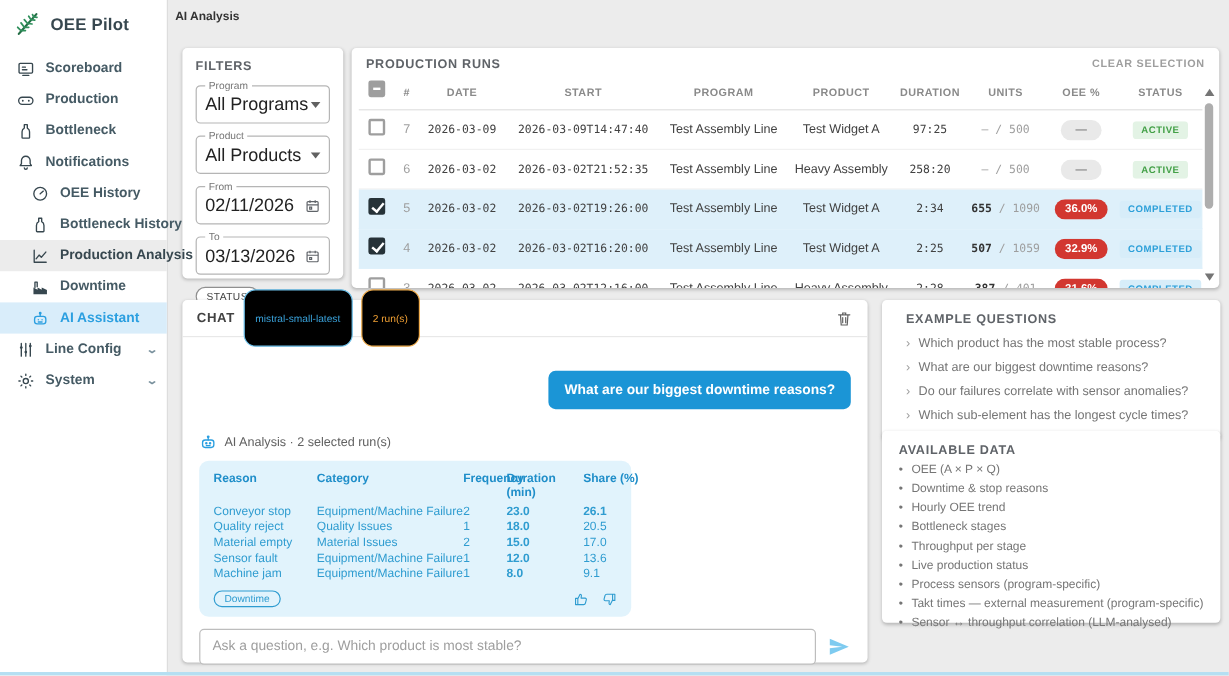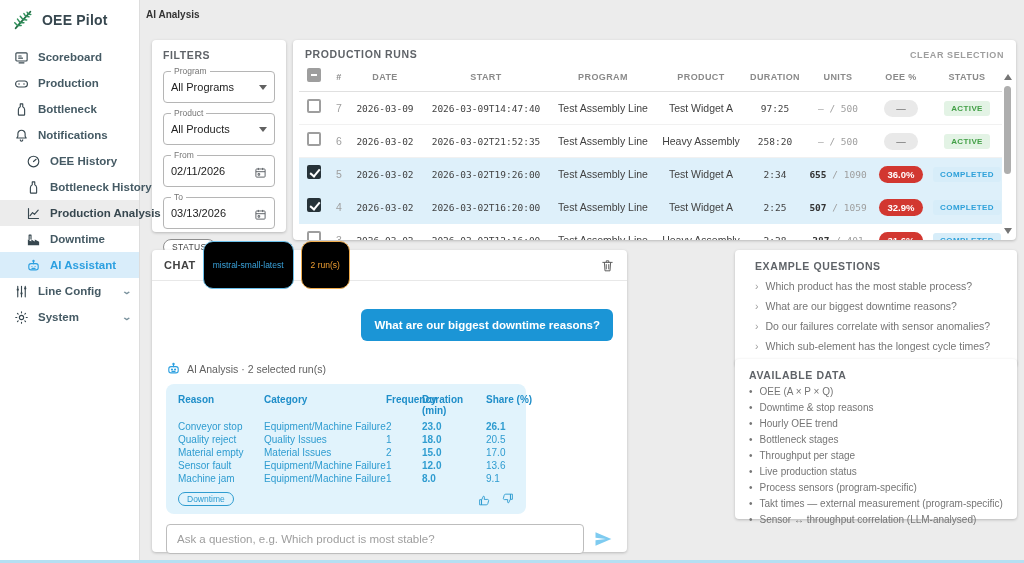--- a/index.html
+++ b/index.html
@@ -25,31 +25,31 @@
 
   
   .page-title { position:absolute; left:146px; top:9px; font-size:10px; font-weight:bold; color:#333; }
   .panel { position:absolute; background:#fff; border-radius:4px; box-shadow:0 1px 3px rgba(0,0,0,.22); }
   .panel-title { font-size:10.5px; font-weight:bold; color:#5f6368; letter-spacing:.6px; }
 
   
   .filters { left:152px; top:40px; width:134px; height:192px; padding:9px 11px; }
   .field { position:relative; border:1px solid #b5b5b5; border-radius:4px; height:32px; margin-top:10px; display:flex; align-items:center; padding:0 7px; cursor:pointer; }
   .field label { position:absolute; top:-6px; left:7px; background:#fff; padding:0 3px; font-size:8.5px; color:#757575; }
-  .field .val { font-size:11px; color:#222; white-space:nowrap; }
+  .field .val { font-size:15px; color:#222; white-space:nowrap; }
   .field .arrow { margin-left:auto; width:0; height:0; border-left:4px solid transparent; border-right:4px solid transparent; border-top:5px solid #616161; }
   .field .cal { margin-left:auto; width:13px; height:13px; color:#5f6368; }
   .field .cal svg { width:13px; height:13px; stroke:currentColor; fill:none; stroke-width:1.8; }
   .chips { display:flex; flex-wrap:wrap; gap:4px; margin-top:10px; }
   .chip-btn { border:1px solid #8f8f8f; border-radius:8px; background:#fff; font-size:8.5px; letter-spacing:.4px; color:#424242; padding:2px 8px; font-family:inherit; cursor:pointer; }
   .sel-text { margin-top:9px; font-size:10px; color:#757575; }
 
   
   .runs { left:293px; top:40px; width:723px; height:200px; overflow:hidden; }
-  .runs-head { display:flex; justify-content:space-between; align-items:flex-end; padding:8px 12px 2px 12px; }
+  .runs-head { display:flex; justify-content:space-between; align-items:flex-start; padding:8px 12px 2px 12px; }
   .clear-btn { border:none; background:none; font-size:9px; font-weight:bold; letter-spacing:.6px; color:#9e9e9e; cursor:pointer; font-family:inherit; }
   .tgrid { display:grid; grid-template-columns:30px 20px 72px 130px 104px 92px 56px 70px 56px 76px; align-items:center; }
   .thead { height:30px; border-bottom:1px solid #e0e0e0; margin:0 14px 0 6px; }
   .thead .hc { font-size:9px; font-weight:bold; color:#8a8a8a; letter-spacing:.4px; text-align:center; }
   .trow { height:33px; border-bottom:1px solid #f1f1f1; margin:0 14px 0 6px; cursor:pointer; }
   .trow.sel { background:#def0fa; border-bottom-color:#def0fa; }
   .tc { font-size:10.5px; color:#424242; text-align:center; white-space:nowrap; overflow:hidden; }
   .tc.mono { font-family:"DejaVu Sans Mono", monospace; font-size:9.5px; }
   .tc.num { color:#9e9e9e; }
   .tc .done { font-weight:bold; color:#333; }
@@ -66,21 +66,21 @@
   .schip { display:inline-block; border-radius:3px; font-size:8px; font-weight:bold; letter-spacing:.4px; padding:3px 7px; }
   .schip.ACTIVE { background:#e3f3e5; color:#43a047; }
   .schip.COMPLETED { background:#d7edf9; color:#2da0d9; }
   .vscroll { position:absolute; right:2px; top:32px; bottom:4px; width:12px; }
   .vs-arrow { position:absolute; left:2px; width:0; height:0; border-left:4px solid transparent; border-right:4px solid transparent; }
   .vs-up { top:2px; border-bottom:6px solid #757575; }
   .vs-down { bottom:2px; border-top:6px solid #757575; }
   .vs-thumb { position:absolute; left:2px; top:14px; width:7px; height:88px; background:#aeaeae; border-radius:4px; }
 
   
-  .chat { left:152px; top:250px; width:475px; height:302px; display:flex; flex-direction:column; }
+  .chat { left:152px; top:250px; width:571px; height:302px; display:flex; flex-direction:column; }
   .chat-head { height:31px; border-bottom:1px solid #e8e8e8; display:flex; align-items:center; gap:7px; padding:0 12px; }
   .chat-title { font-size:11px; font-weight:bold; color:#424242; letter-spacing:.5px; }
   .ochip { border-radius:10px; font-size:8.5px; padding:18px 9px; background:#000000; }
   .ochip.blue { border:1px solid #6cc0ea; color:#3aa3dc; }
   .ochip.orange { border:1px solid #f0ad4e; color:#ef9f33; }
   .trash { margin-left:auto; width:15px; height:15px; color:#616161; background:none; border:none; cursor:pointer; padding:0; }
   .trash svg { width:15px; height:15px; stroke:currentColor; fill:none; stroke-width:1.6; stroke-linecap:round; }
   .chat-body { flex:1; padding:12px 14px 0 14px; position:relative; }
   .user-bubble { margin-left:auto; margin-top:16px; width:fit-content; background:#1b95d6; color:#fff; font-size:11.5px; font-weight:bold; padding:10px 13px; border-radius:6px; cursor:default; }
   .ai-meta { display:flex; align-items:center; gap:6px; margin-top:20px; font-size:10.5px; color:#616161; }

